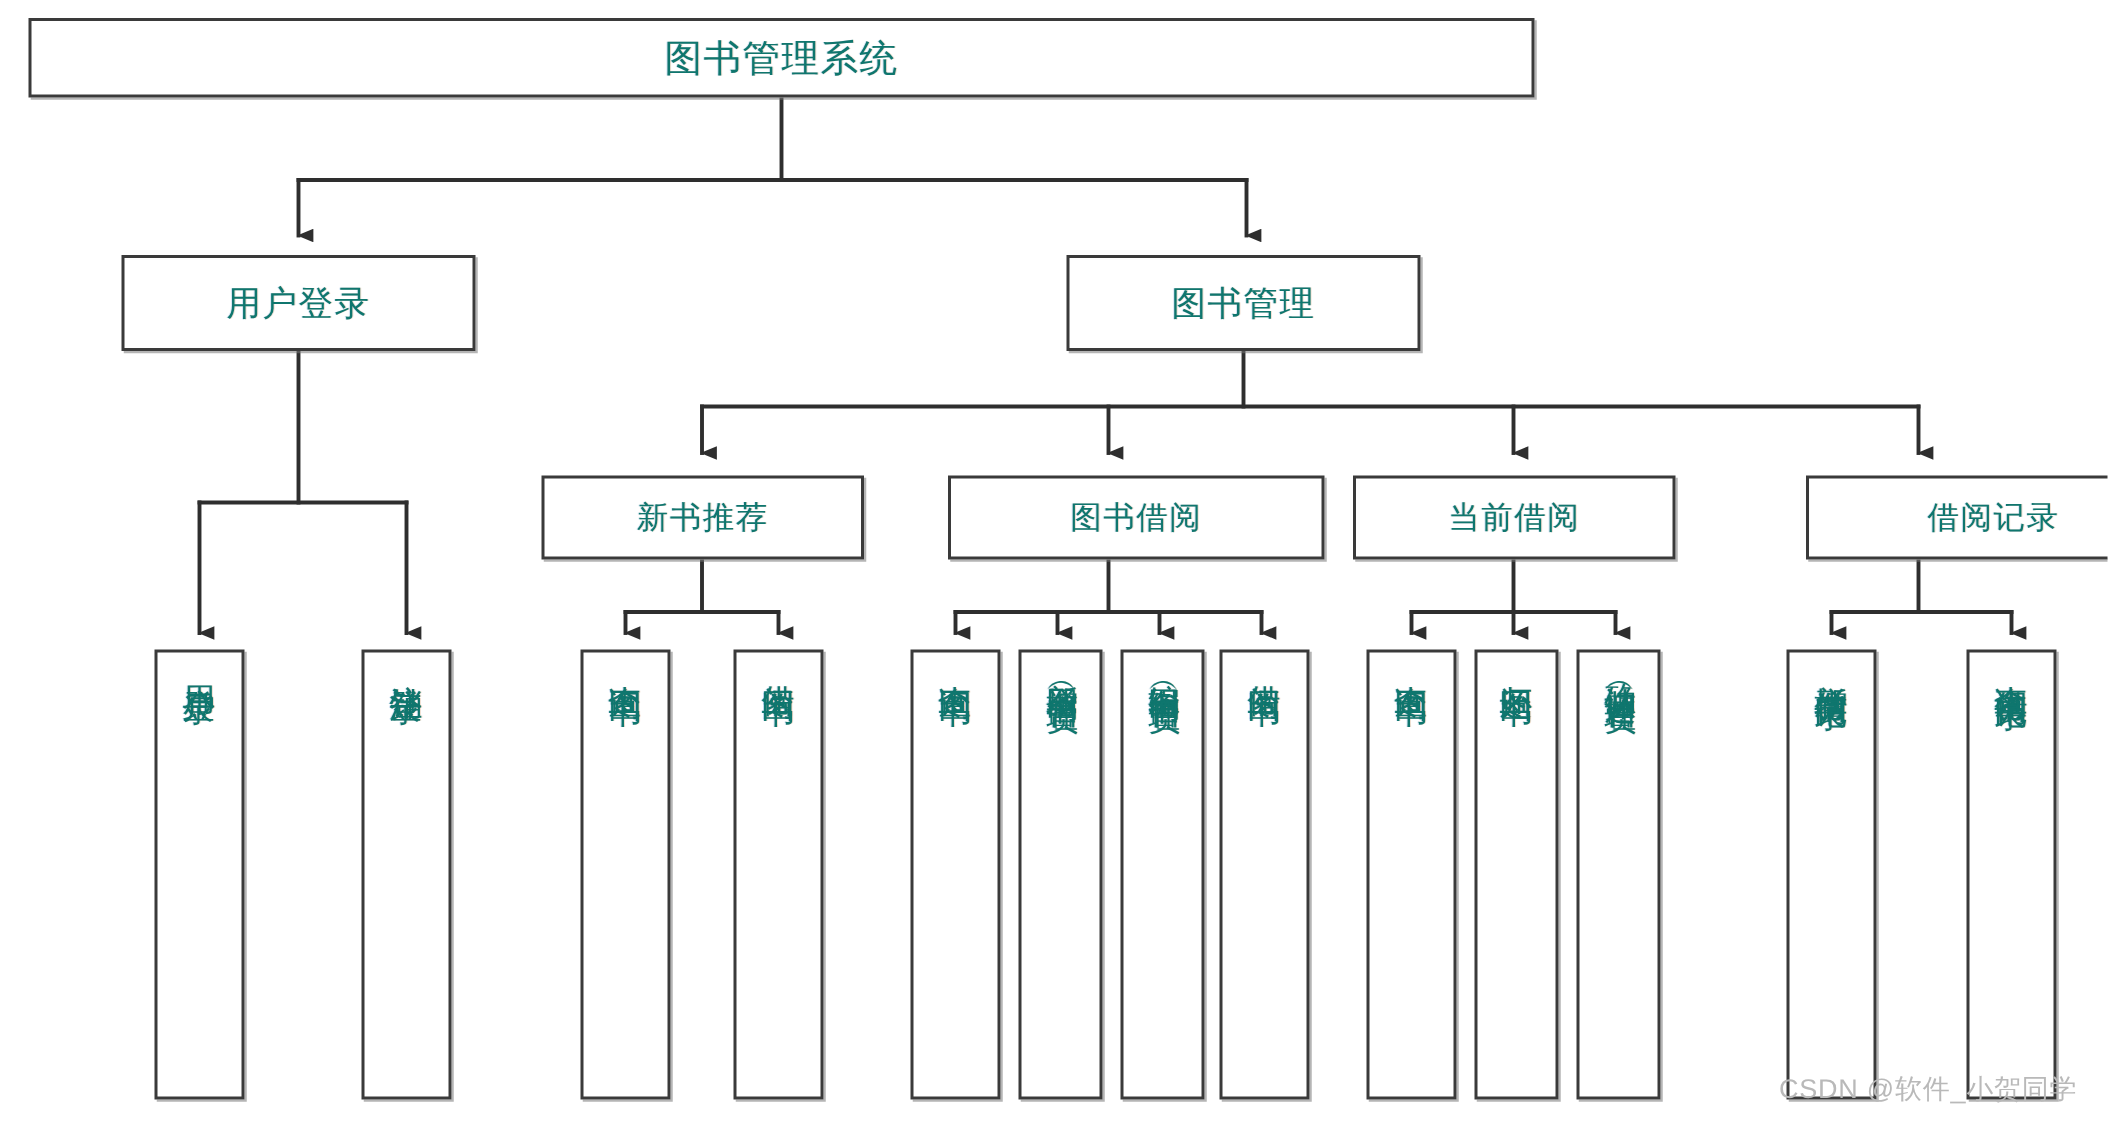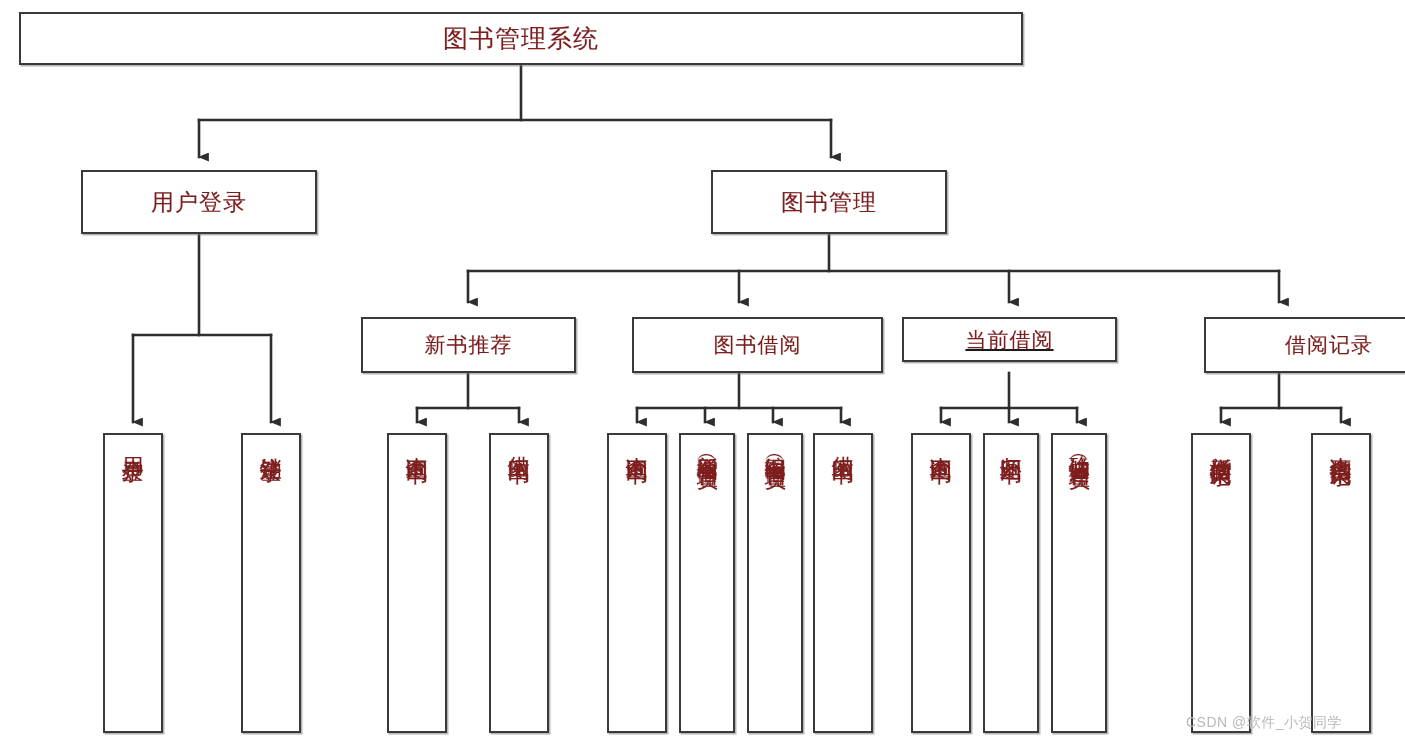--- a/index.html
+++ b/index.html
@@ -14,21 +14,21 @@
     position:absolute;
     box-sizing:border-box;
     background:#ffffff;
     border:2.5px solid #3a3a3a;
     display:flex;
     align-items:center;
     justify-content:center;
     box-shadow:1.5px 1.5px 0 rgba(120,120,120,.55);
   }
   .node .lbl{
-    color:#7f1d1d;
+    color:#0f766e;
     letter-spacing:1px;
     white-space:nowrap;
     text-shadow:0.6px 0 0 rgba(200,140,90,.28), -0.6px 0 0 rgba(120,170,220,.30);
   }
   .root .lbl{font-size:25px;}
   .mid .lbl{font-size:23px;}
   .sub .lbl{font-size:21px;}
   .leaf{
     align-items:flex-start;
     padding-top:4px;
@@ -38,21 +38,21 @@
     text-orientation:upright;
     font-size:22px;
     line-height:1.06;
     letter-spacing:2px;
     white-space:normal;
   }
   .leaf.tall .lbl{font-size:21px;}
   .watermark{
     position:absolute;
     left:1186px;top:714px;
-    font-size:14px;
+    font-size:18px;
     color:#b9b9b9;
     letter-spacing:.5px;
     white-space:nowrap;
     text-align:right;
   }
 </style>
 </head>
 <body>
 
 <div id="diagram">
@@ -117,21 +117,21 @@
   <div class="node mid" style="left:711px;top:170px;width:236px;height:64px;font-family:Liberation Serif, serif;">
     <span class="lbl">图书管理</span>
   </div>
 
   <div class="node sub" style="left:361px;top:317px;width:215px;height:56px;">
     <span class="lbl">新书推荐</span>
   </div>
   <div class="node sub" style="left:632px;top:317px;width:251px;height:56px;">
     <span class="lbl">图书借阅</span>
   </div>
-  <div class="node sub" style="left:902px;top:317px;width:215px;height:45px;text-decoration:underline;">
+  <div class="node sub" style="left:902px;top:317px;width:215px;height:56px;">
     <span class="lbl">当前借阅</span>
   </div>
   <div class="node sub" style="left:1204px;top:317px;width:215px;height:56px;padding-left:35px;">
     <span class="lbl">借阅记录</span>
   </div>
 
   <div class="node leaf" style="left:103px;top:433px;width:60px;height:300px;">
     <span class="lbl">用户登录</span>
   </div>
   <div class="node leaf" style="left:241px;top:433px;width:60px;height:300px;">

